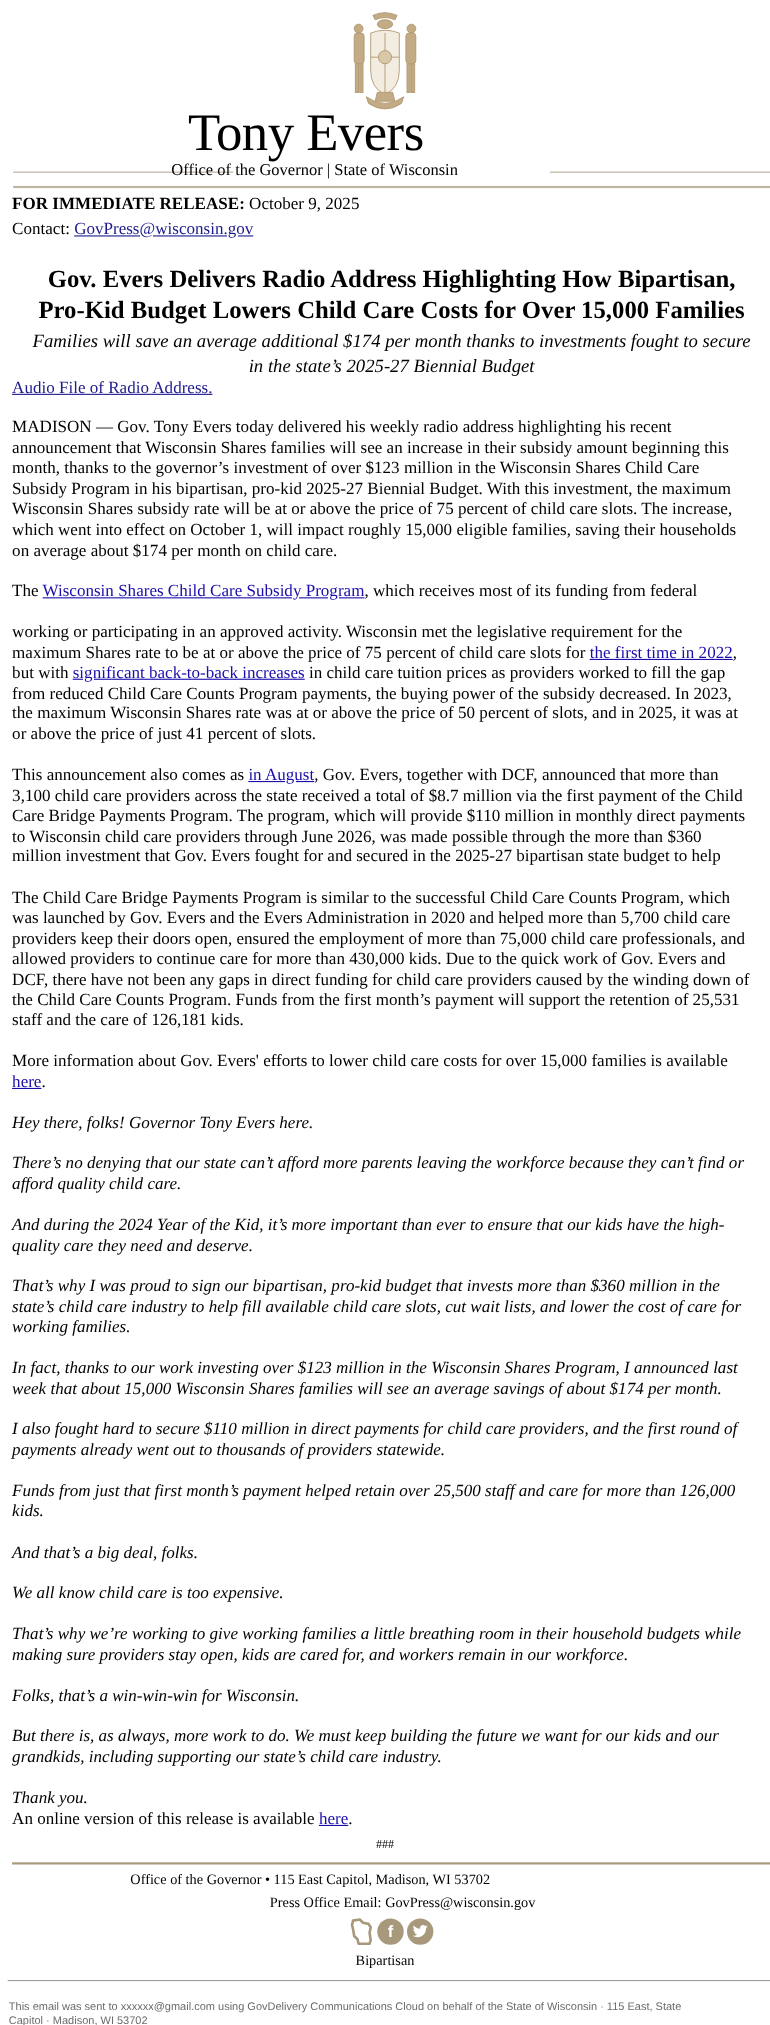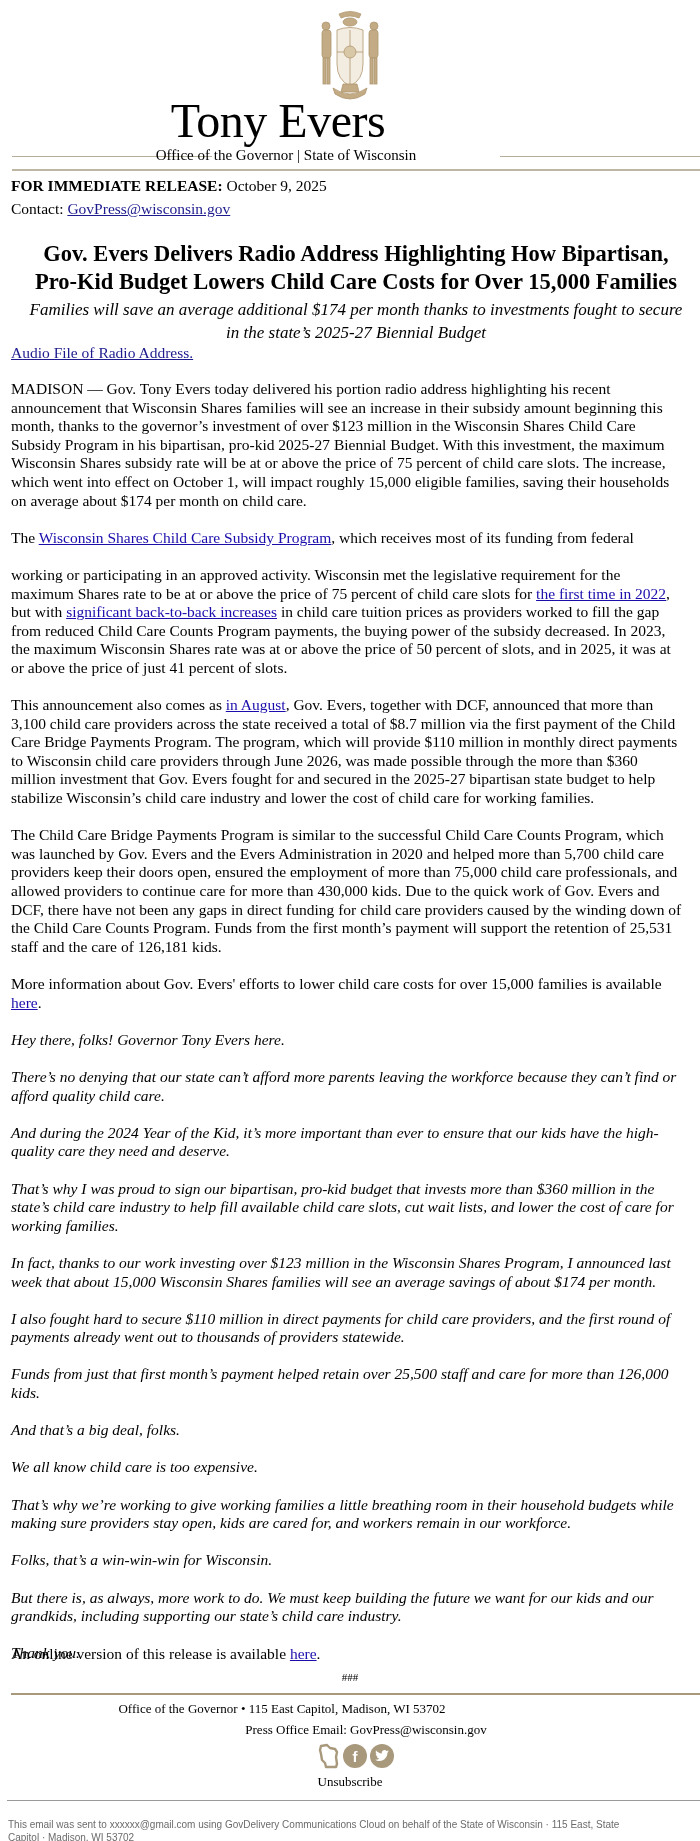--- a/index.html
+++ b/index.html
@@ -87,21 +87,21 @@
   <div>Pro-Kid Budget Lowers Child Care Costs for Over 15,000 Families</div>
 </div>
 <div class="subhead">
   <div>Families will save an average additional $174 per month thanks to investments fought to secure</div>
   <div>in the state’s 2025-27 Biennial Budget</div>
 </div>
 <a class="audio-link nav">Audio File of Radio Address.</a>
 
 <div class="body">
   <p>
-    <span>MADISON — Gov. Tony Evers today delivered his portion radio address highlighting his recent</span><br>
+    <span>MADISON — Gov. Tony Evers today delivered his weekly radio address highlighting his recent</span><br>
     <span>announcement that Wisconsin Shares families will see an increase in their subsidy amount beginning this</span><br>
     <span>month, thanks to the governor’s investment of over $123 million in the Wisconsin Shares Child Care</span><br>
     <span>Subsidy Program in his bipartisan, pro-kid 2025-27 Biennial Budget. With this investment, the maximum</span><br>
     <span>Wisconsin Shares subsidy rate will be at or above the price of 75 percent of child care slots. The increase,</span><br>
     <span>which went into effect on October 1, will impact roughly 15,000 eligible families, saving their households</span><br>
     <span>on average about $174 per month on child care.</span>
   </p>
   <p>
     <span>The </span><a>Wisconsin Shares Child Care Subsidy Program</a><span>, which receives most of its funding from federal</span><br>
     <br>
@@ -111,21 +111,20 @@
     <span>from reduced Child Care Counts Program payments, the buying power of the subsidy decreased. In 2023,</span><br>
     <span>the maximum Wisconsin Shares rate was at or above the price of 50 percent of slots, and in 2025, it was at</span><br>
     <span>or above the price of just 41 percent of slots.</span>
   </p>
   <p>
     <span>This announcement also comes as </span><a>in August</a><span>, Gov. Evers, together with DCF, announced that more than</span><br>
     <span>3,100 child care providers across the state received a total of $8.7 million via the first payment of the Child</span><br>
     <span>Care Bridge Payments Program. The program, which will provide $110 million in monthly direct payments</span><br>
     <span>to Wisconsin child care providers through June 2026, was made possible through the more than $360</span><br>
     <span>million investment that Gov. Evers fought for and secured in the 2025-27 bipartisan state budget to help</span><br>
-    <span>stabilize Wisconsin’s child care industry and lower the cost of child care for working families.</span>
   </p>
   <p>
     <span>The Child Care Bridge Payments Program is similar to the successful Child Care Counts Program, which</span><br>
     <span>was launched by Gov. Evers and the Evers Administration in 2020 and helped more than 5,700 child care</span><br>
     <span>providers keep their doors open, ensured the employment of more than 75,000 child care professionals, and</span><br>
     <span>allowed providers to continue care for more than 430,000 kids. Due to the quick work of Gov. Evers and</span><br>
     <span>DCF, there have not been any gaps in direct funding for child care providers caused by the winding down of</span><br>
     <span>the Child Care Counts Program. Funds from the first month’s payment will support the retention of 25,531</span><br>
     <span>staff and the care of 126,181 kids.</span>
   </p>
@@ -163,18 +162,18 @@
       <path d="M3 3 L9 2 L12 5 L17 6 L19 9 L18 14 L19 21 L18 24 L8 24 L7 20 L4 17 L3 11 L2 7 Z" fill="none" stroke="#a8997c" stroke-width="2.4" stroke-linejoin="round"></path>
     </svg>
   </span>
   <span class="circ">f</span>
   <span class="circ">
     <svg viewBox="0 0 16 14" width="14" height="12">
         <path d="M16 1.6c-.6.3-1.2.4-1.9.5.7-.4 1.2-1 1.4-1.8-.6.4-1.3.6-2.1.8C12.8.4 12 0 11 0 9.2 0 7.7 1.5 7.7 3.3c0 .3 0 .5.1.7C5.1 3.9 2.7 2.6 1.1.6.8 1.1.7 1.6.7 2.2c0 1.1.6 2.1 1.5 2.7-.5 0-1-.2-1.5-.4 0 1.6 1.1 2.9 2.6 3.2-.3.1-.6.1-.9.1-.2 0-.4 0-.6-.1.4 1.3 1.6 2.3 3.1 2.3-1.1.9-2.5 1.4-4.1 1.4H0c1.5.9 3.2 1.5 5 1.5 6 0 9.3-5 9.3-9.3v-.4c.7-.5 1.2-1 1.7-1.6z" fill="#fff"></path>
       </svg>
   </span>
 </div>
-<a class="unsub" style="color:#000;text-decoration:none;">Unsubscribe</a>
+<a class="unsub" style="color:#000;text-decoration:none;">Bipartisan</a>
 <div class="grey-rule"></div>
 <div class="disclaimer">
   <div>This email was sent to xxxxxx@gmail.com using GovDelivery Communications Cloud on behalf of the State of Wisconsin · 115 East, State</div>
   <div>Capitol · Madison, WI 53702</div>
 </div>
 
 </body></html>

